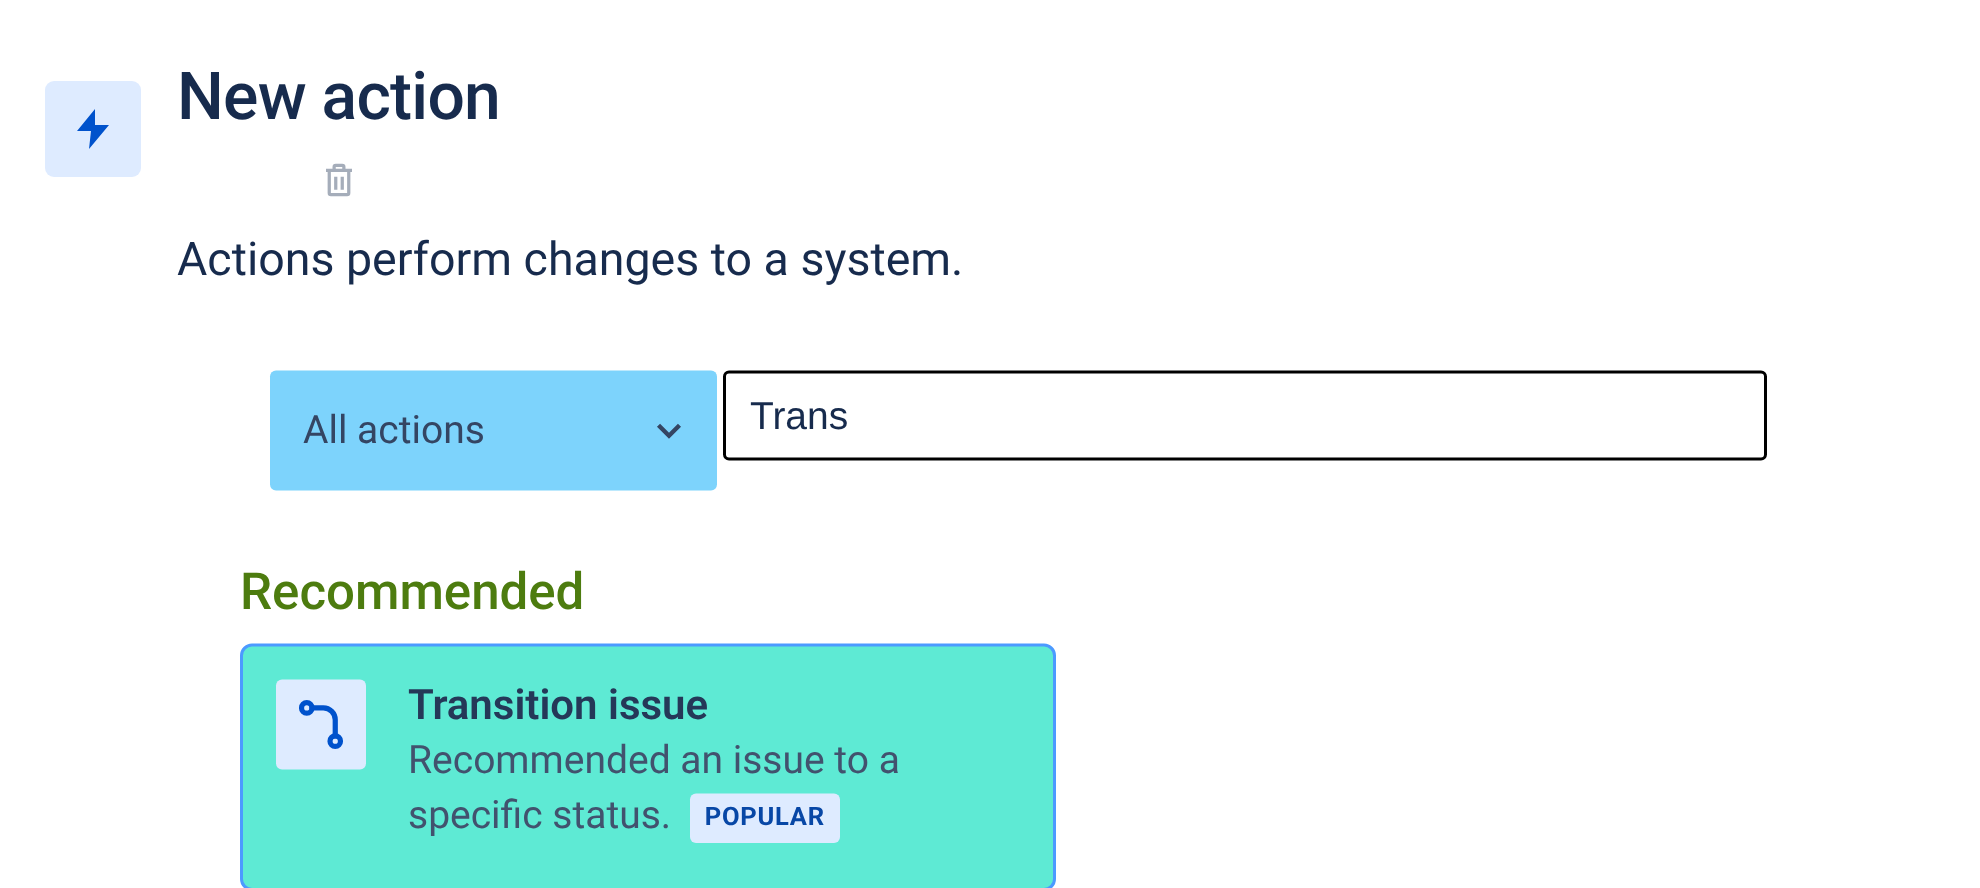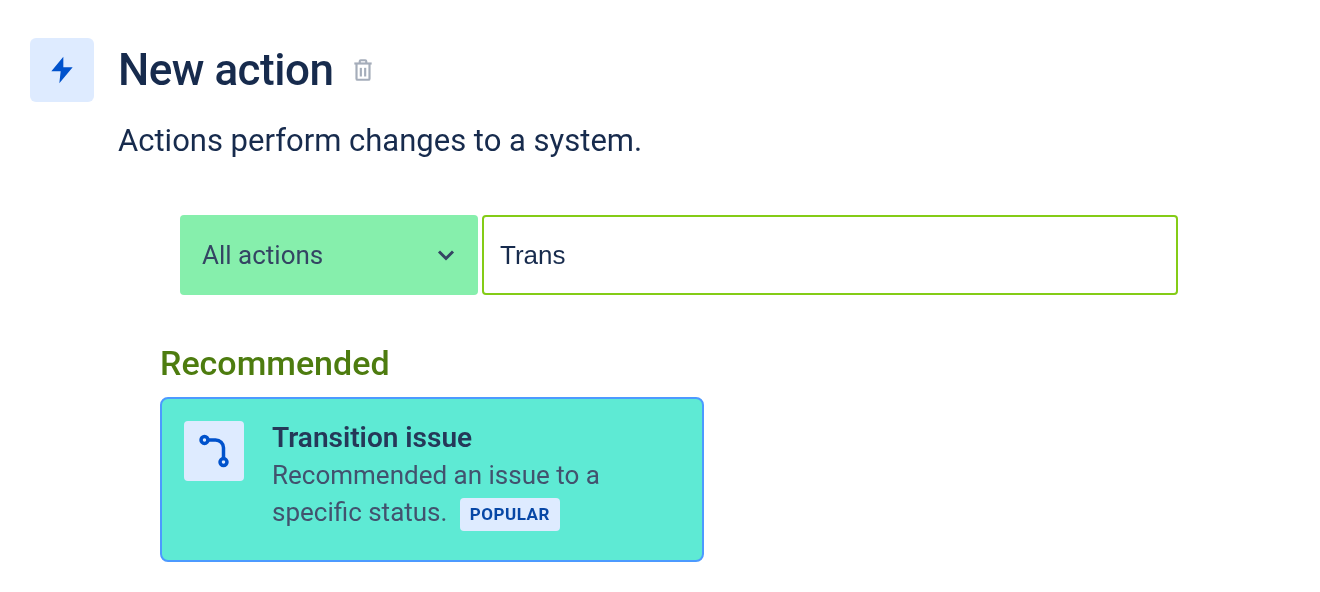--- a/index.html
+++ b/index.html
@@ -24,20 +24,21 @@
       display: flex;
       align-items: center;
       justify-content: center;
       flex-shrink: 0;
     }
     .action-icon-box svg { width: 32px; height: 32px; }
     .title-wrap {
       display: flex;
       align-items: center;
       gap: 16px;
+      flex-direction: column;
     }
     .page-title {
       font-size: 44px;
       font-weight: 500;
       color: #172B4D;
       letter-spacing: -0.5px;
     }
     .trash-btn {
       width: 28px;
       height: 28px;
@@ -60,37 +61,37 @@
       margin-left: 150px;
       margin-top: 56px;
       display: flex;
       align-items: stretch;
       gap: 4px;
     }
     .dropdown {
       display: flex;
       align-items: center;
       justify-content: space-between;
-      background: #86efac;
+      background: #7dd3fc;
       border-radius: 4px;
       padding: 0 18px 0 22px;
       height: 80px;
       width: 298px;
       cursor: pointer;
       gap: 32px;
     }
     .dropdown-label {
       font-size: 26px;
       color: #344563;
     }
     .dropdown svg { width: 28px; height: 28px; color: #344563;}
     .search-input {
-      height: 80px;
+      height: 60px;
       width: 696px;
-      border: 2px solid #84cc16;
+      border: 2px solid #000000;
       border-radius: 4px;
       padding: 0 16px;
       font-size: 26px;
       color: #172B4D;
       outline: none;
       background: #fff;
     }
     .section-title {
       margin-left: 130px;
       margin-top: 48px;

